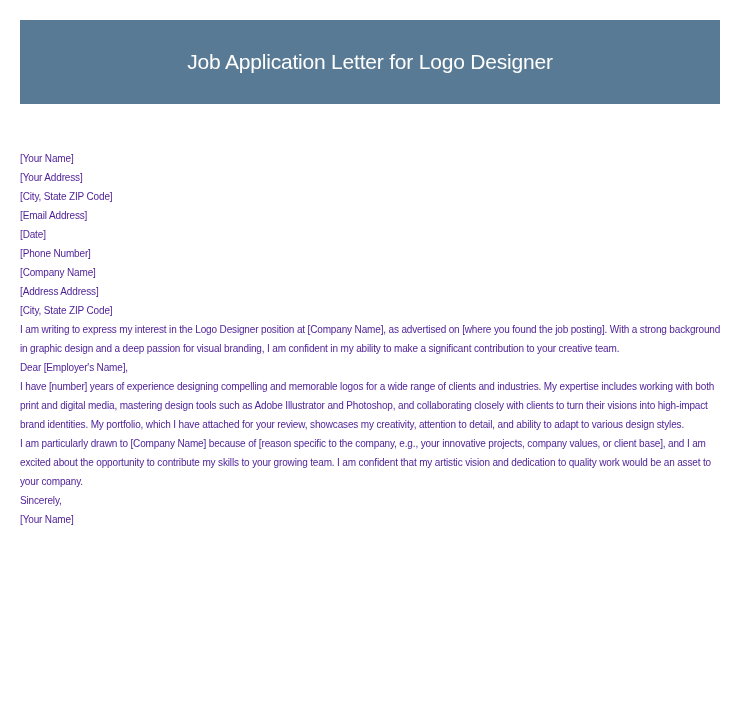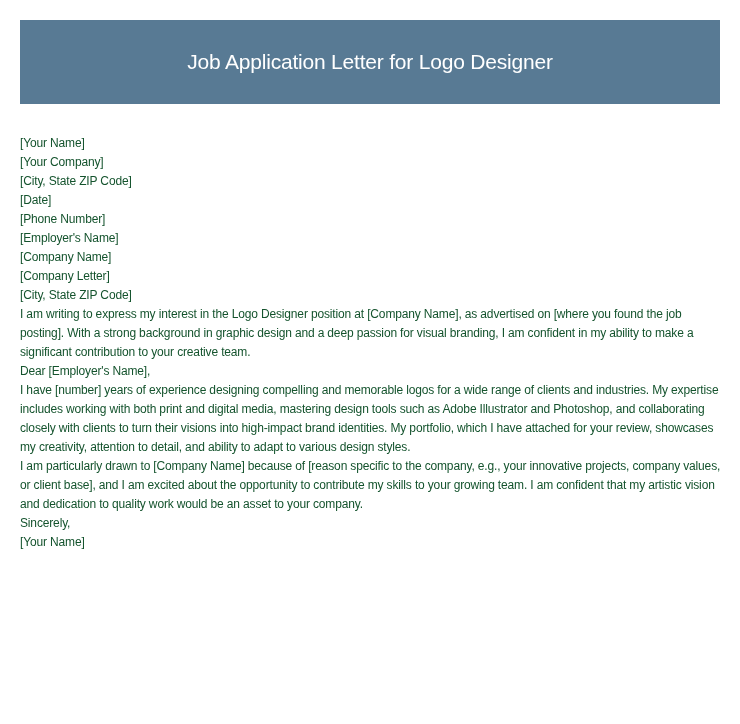--- a/index.html
+++ b/index.html
@@ -6,42 +6,42 @@
     body { width: 740px; height: 724px; overflow: hidden; position: relative; }
     .header {
       position: absolute; left: 20px; top: 20px; width: 700px; height: 84px;
       background: #587a94; display: flex; align-items: center; justify-content: center;
     }
     .header h1 {
       margin: 0; font-family: "Liberation Sans", sans-serif; font-weight: normal;
       font-size: 21px; color: #ffffff; letter-spacing: -0.2px;
     }
     .letter {
-      position: absolute; left: 20px; top: 134px; width: 704px;
-      font-family: "Liberation Sans", sans-serif; font-size: 12px; line-height: 19px;
-      color: #14532d; letter-spacing: -0.15px;
+      position: absolute; left: 20px; top: 149px; width: 704px;
+      font-family: "Liberation Sans", sans-serif; font-size: 10px; line-height: 19px;
+      color: #4c1d95; letter-spacing: -0.15px;
     }
     .letter div { margin: 0; }
   </style>
 </head>
 <body>
 
 <div class="header">
   <h1>Job Application Letter for Logo Designer</h1>
 </div>
 
 <div class="letter">
   <div>[Your Name]</div>
-  <div>[Your Company]</div>
+  <div>[Your Address]</div>
   <div>[City, State ZIP Code]</div>
+  <div>[Email Address]</div>
   <div>[Date]</div>
   <div>[Phone Number]</div>
-  <div>[Employer's Name]</div>
   <div>[Company Name]</div>
-  <div>[Company Letter]</div>
+  <div>[Address Address]</div>
   <div>[City, State ZIP Code]</div>
   <div>I am writing to express my interest in the Logo Designer position at [Company Name], as advertised on [where you found the job posting]. With a strong background in graphic design and a deep passion for visual branding, I am confident in my ability to make a significant contribution to your creative team.</div>
   <div>Dear [Employer's Name],</div>
   <div>I have [number] years of experience designing compelling and memorable logos for a wide range of clients and industries. My expertise includes working with both print and digital media, mastering design tools such as Adobe Illustrator and Photoshop, and collaborating closely with clients to turn their visions into high-impact brand identities. My portfolio, which I have attached for your review, showcases my creativity, attention to detail, and ability to adapt to various design styles.</div>
   <div>I am particularly drawn to [Company Name] because of [reason specific to the company, e.g., your innovative projects, company values, or client base], and I am excited about the opportunity to contribute my skills to your growing team. I am confident that my artistic vision and dedication to quality work would be an asset to your company.</div>
   <div>Sincerely,</div>
   <div>[Your Name]</div>
 </div>
 
 </body></html>

